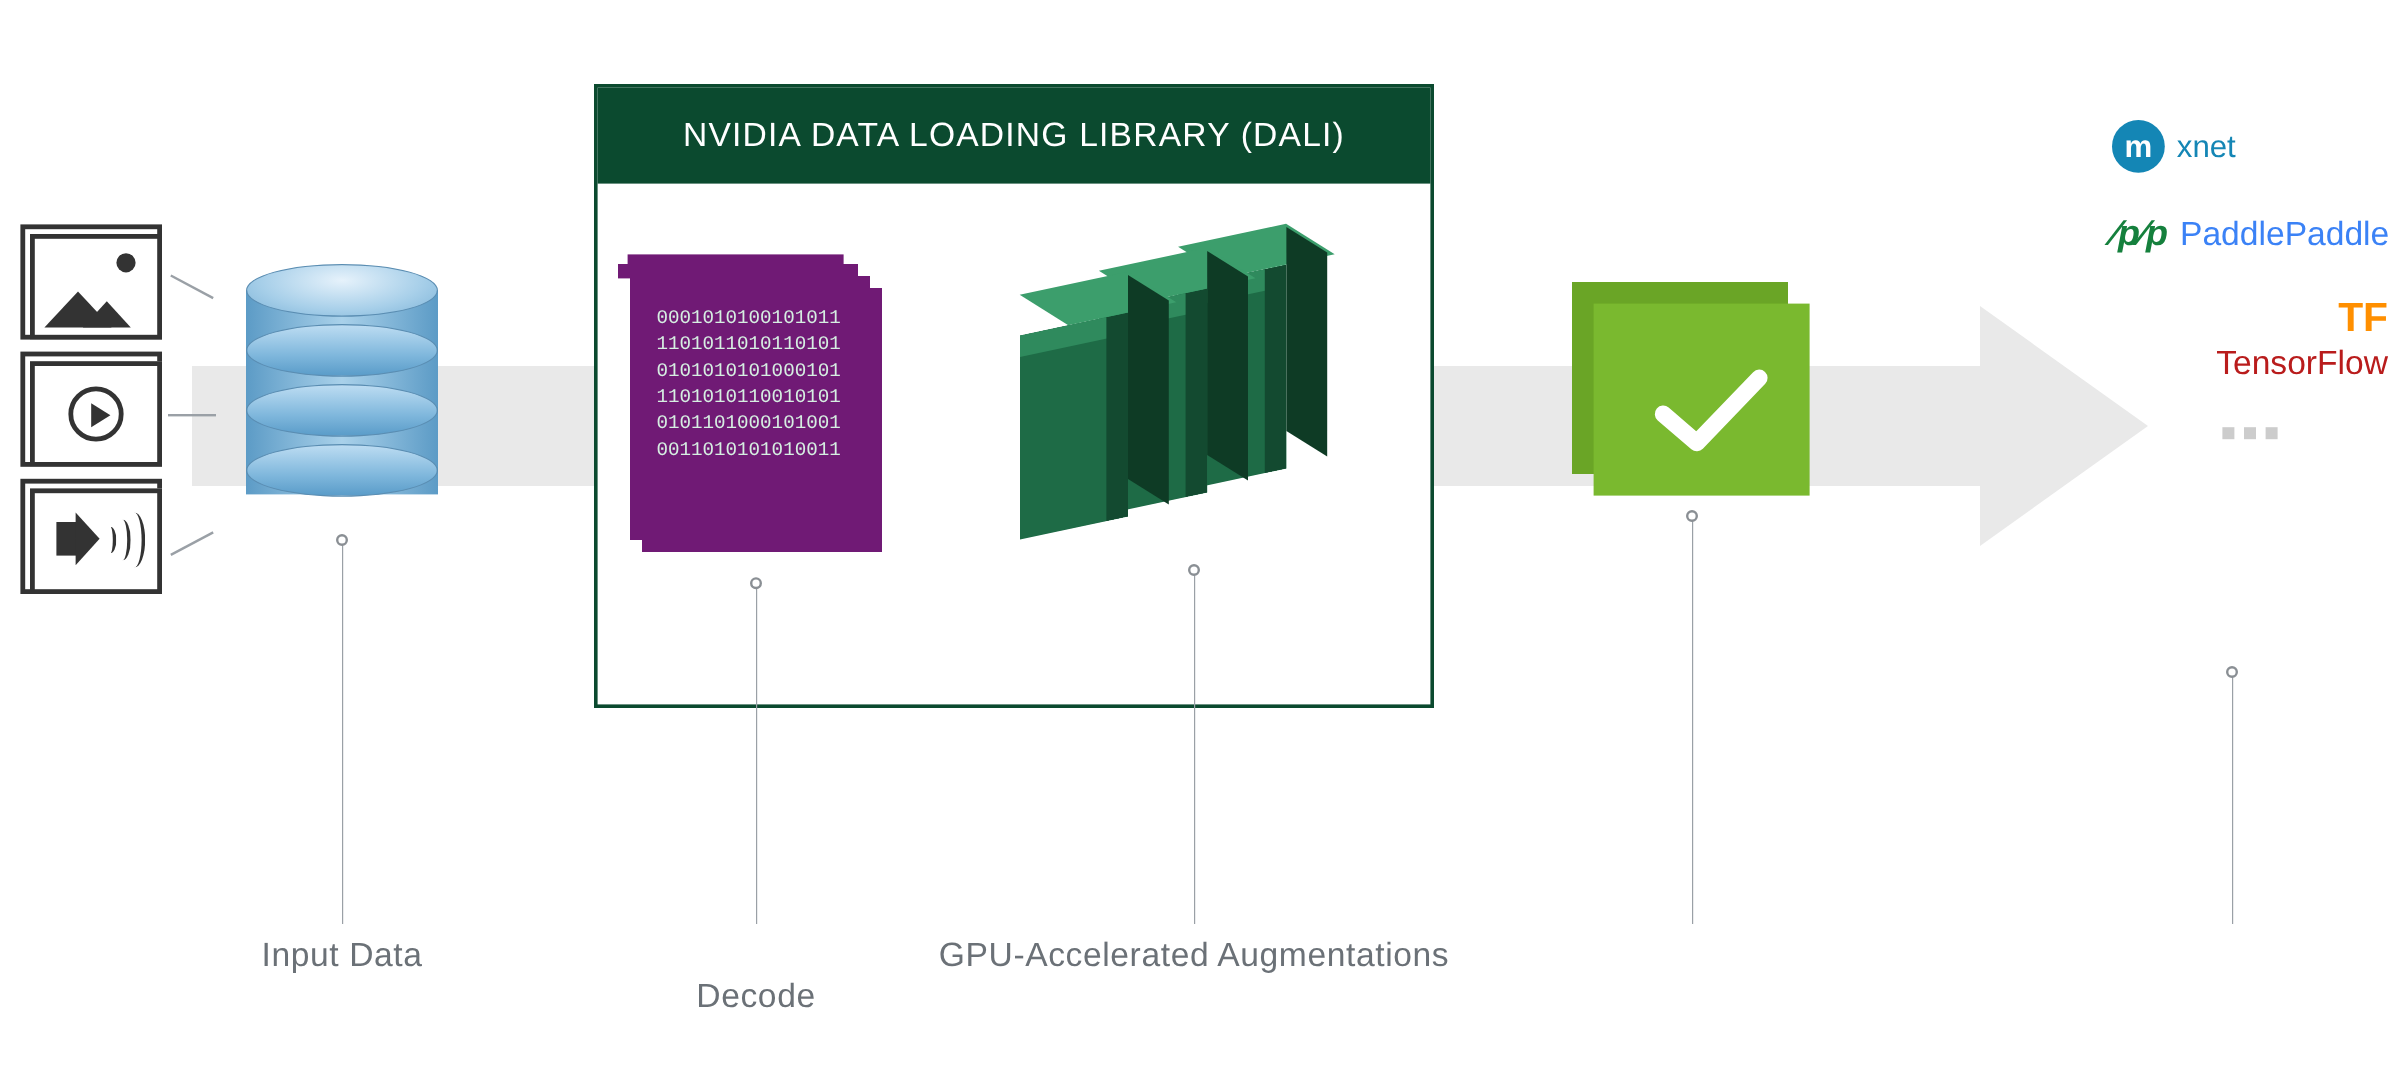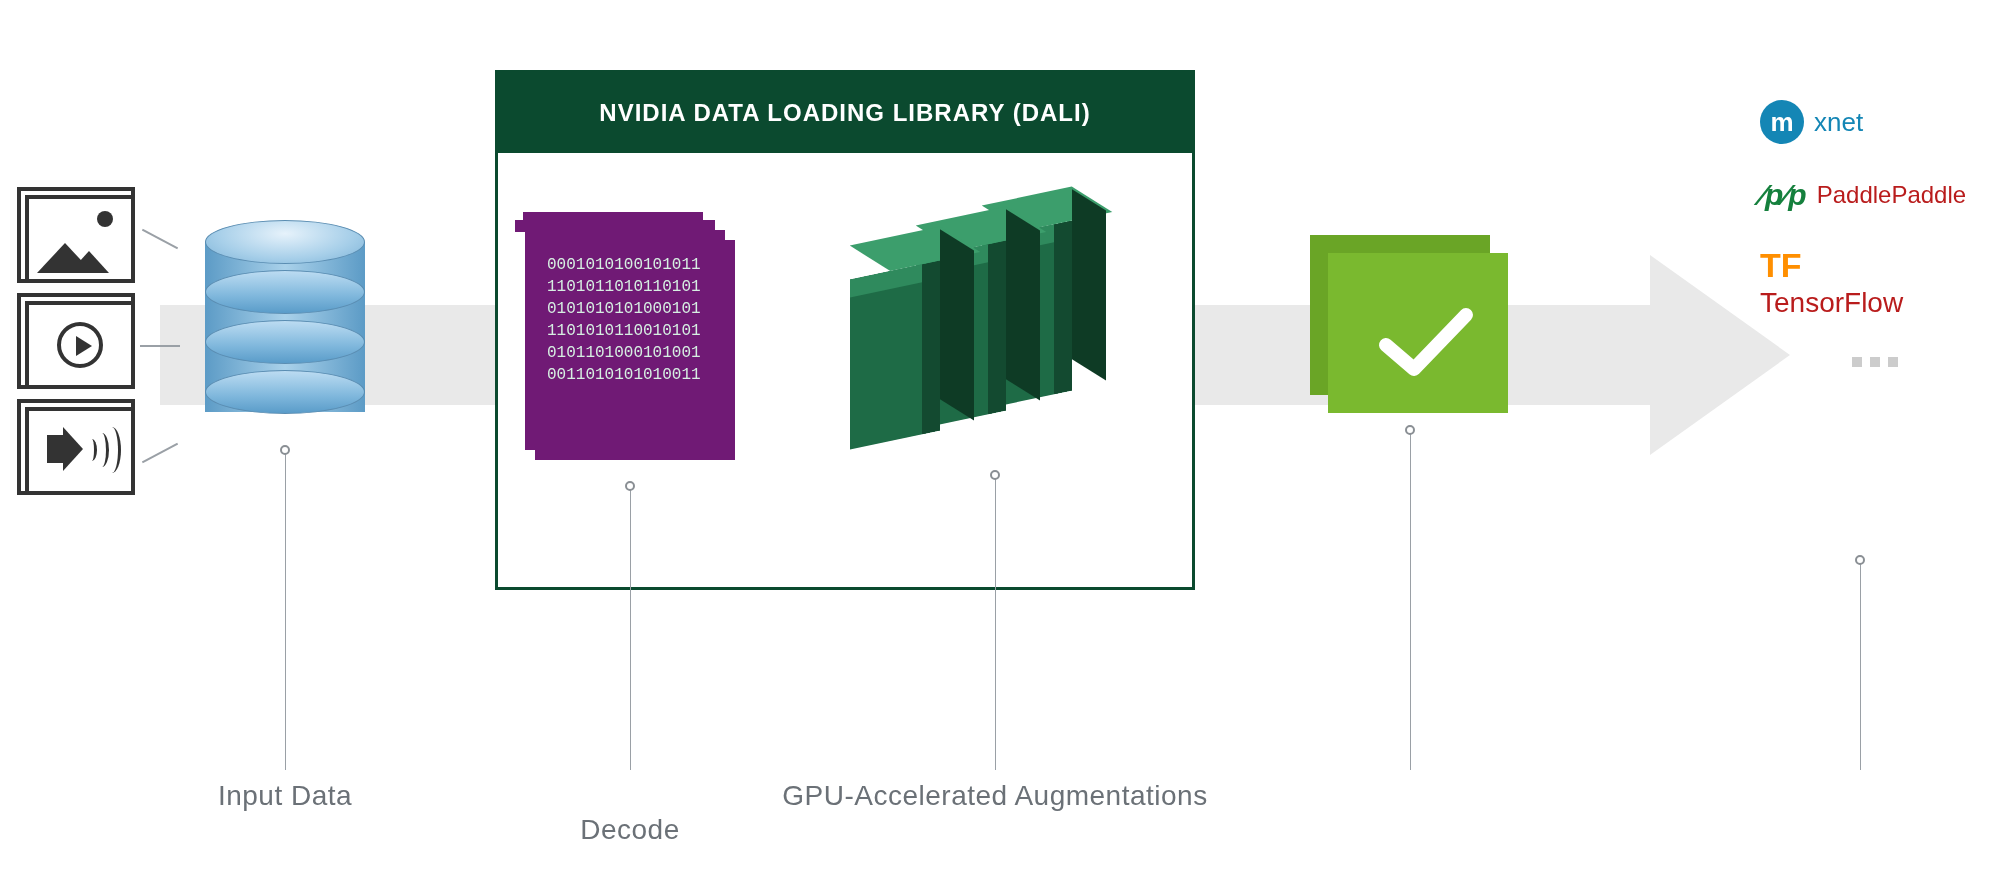--- a/index.html
+++ b/index.html
@@ -106,21 +106,21 @@
   }
 
   
   .dali {
     position:absolute; left:495px; top:70px; width:700px; height:520px;
     border:3px solid #0b4a2f; background:#fff; z-index:5;
   }
   .dali-header{
     height:80px; background:#0b4a2f; color:#fff;
     display:flex; align-items:center; justify-content:center;
-    font-weight:700; letter-spacing:1px; font-size:24px;
+    font-weight:400; letter-spacing:1px; font-size:28px;
   }
   
   .decode {
     position:absolute; left:535px; top:240px; width:215px; height:235px; z-index:6;
   }
   .decode .layer{
     position:absolute; background:#701a75; color:#d6efe2;
     font-family: "Courier New", monospace; font-size:16px; line-height:22px;
     padding:14px 12px; white-space:pre;
   }
@@ -159,21 +159,21 @@
 
   
   .fw { position:absolute; left:1760px; top:100px; width:230px; z-index:6; }
   .fw-item{ display:flex; align-items:center; gap:10px; margin-bottom:34px; font-size:26px; }
   .mx-badge{
     width:44px;height:44px;border-radius:50%;background:#1486b5;color:#fff;
     display:flex;align-items:center;justify-content:center;font-weight:700;font-size:26px;
   }
   .mx-text{ color:#1486b5; font-weight:500; }
   .pp-logo{ color:#15803d; font-size:30px; font-weight:700; font-style:italic; }
-  .pp-text{ color:#b91c1c; font-size:24px; }
+  .pp-text{ color:#3b82f6; font-size:28px; }
   .pt-circ{
     width:28px; height:28px; border:4px solid #e64a19; border-radius:50%;
     border-top-color:transparent; transform:rotate(20deg);
   }
   .pt-text{ color:#222; font-weight:400; }
   .tf-logo{ color:#ff8f00; font-size:34px; font-weight:800; }
   .tf-text{ color:#b91c1c; font-size:28px; font-weight:500; }
   .dots span{ display:inline-block;width:10px;height:10px;background:#ccc;margin:0 4px;}
 
   
@@ -259,21 +259,21 @@
 
   <div class="fw">
     <div class="fw-item">
       <span class="mx-badge">m</span>
       <span class="mx-text">xnet</span>
     </div>
     <div class="fw-item">
       <span class="pp-logo">⁄p⁄p</span>
       <span class="pp-text">PaddlePaddle</span>
     </div>
-    <div class="fw-item" style="flex-direction:column; align-items:flex-start; gap:2px;">
+    <div class="fw-item" style="flex-direction:column; align-items:flex-end; gap:2px;">
       <span class="tf-logo">TF</span>
       <span class="tf-text">TensorFlow</span>
     </div>
     <div class="dots" style="text-align:center; margin-top:6px;">
       <span></span><span></span><span></span>
     </div>
   </div>
 
   <div class="callout-dot" style="left:285px; top:450px;"></div>
   <div class="callout-line" style="left:285px; top:450px; height:320px;"></div>

